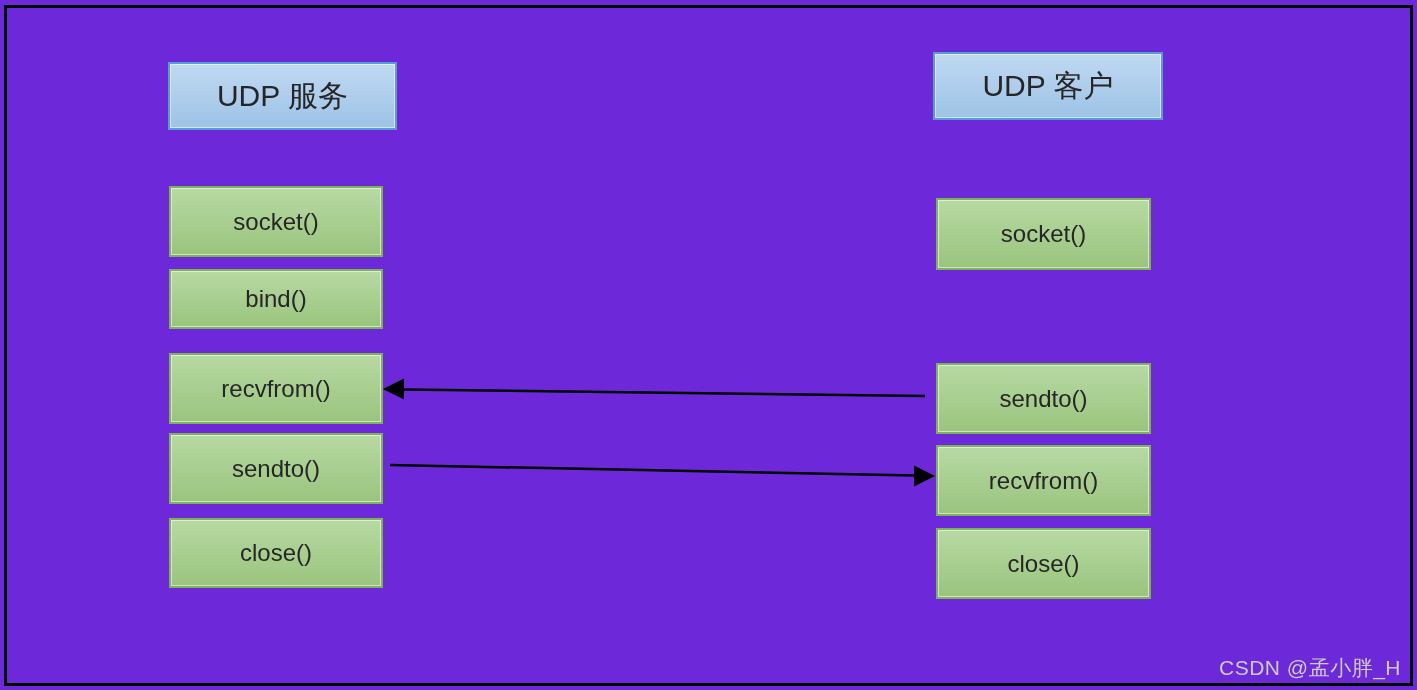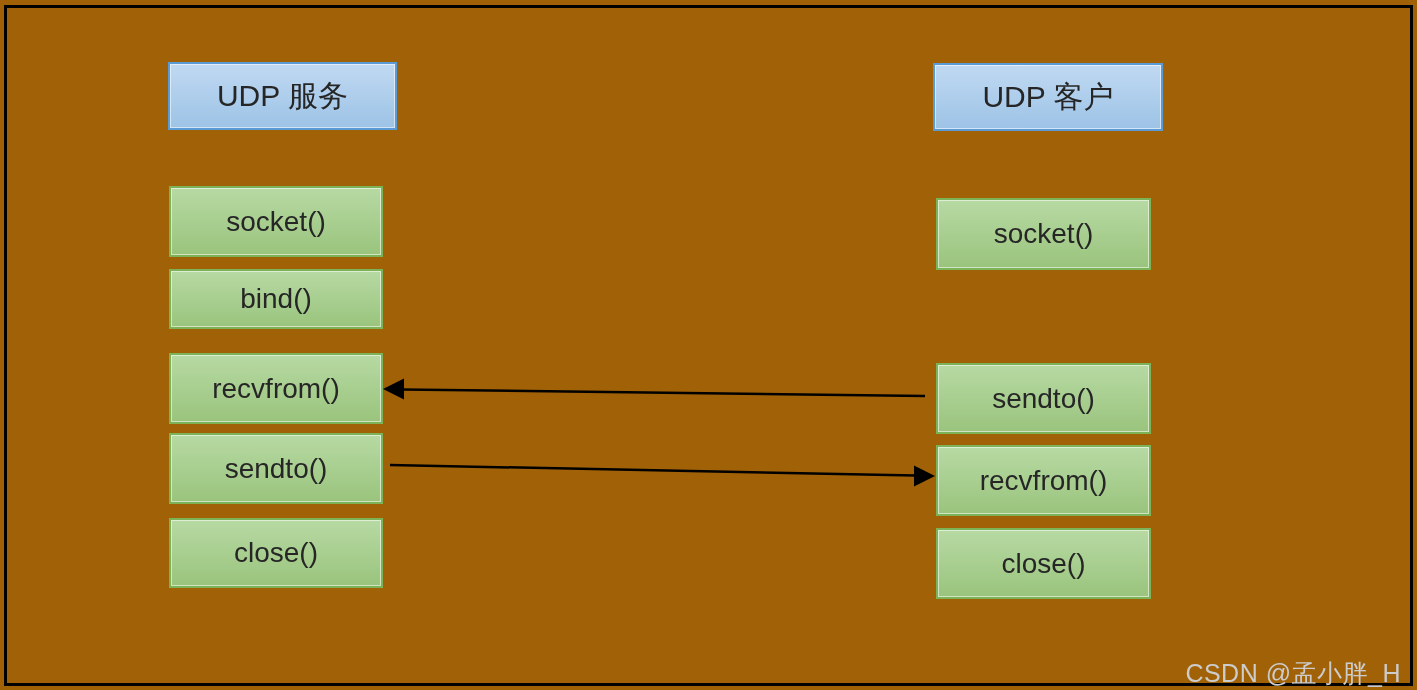--- a/index.html
+++ b/index.html
@@ -5,21 +5,21 @@
   html, body {
     margin: 0;
     padding: 0;
     background: #ffffff;
     font-family: "Liberation Sans", "DejaVu Sans", sans-serif;
   }
   .canvas {
     position: relative;
     width: 1417px;
     height: 690px;
-    background: #a16207;
+    background: #6d28d9;
     overflow: hidden;
   }
   .frame {
     position: absolute;
     left: 4px;
     top: 5px;
     right: 4px;
     bottom: 4px;
     border: 3px solid var(--frame, #000);
     background: transparent;
@@ -36,49 +36,49 @@
   .header-box {
     background: linear-gradient(180deg, var(--header-fill-top, #c0d9f2) 0%, var(--header-fill-bottom, #9dc3e6) 100%);
     border: 2px solid var(--header-border, #5b9bd5);
     box-shadow: inset 0 0 0 1px rgba(255,255,255,0.55);
     font-size: 30px;
   }
   .fn-box {
     background: linear-gradient(180deg, var(--fn-fill-top, #b7d9a3) 0%, var(--fn-fill-bottom, #9ac47d) 100%);
     border: 2px solid var(--fn-border, #7cb356);
     box-shadow: inset 0 0 0 1px rgba(255,255,255,0.55);
-    font-size: 28px;
+    font-size: 24px;
   }
   
   .srv-header   { left: 168px; top: 62px;  width: 229px; height: 68px; }
   .srv-socket   { left: 169px; top: 186px; width: 214px; height: 71px; }
   .srv-bind     { left: 169px; top: 269px; width: 214px; height: 60px; }
   .srv-recvfrom { left: 169px; top: 353px; width: 214px; height: 71px; }
   .srv-sendto   { left: 169px; top: 433px; width: 214px; height: 71px; }
   .srv-close    { left: 169px; top: 518px; width: 214px; height: 70px; }
   
-  .cli-header   { left: 933px; top: 63px;  width: 230px; height: 68px; }
+  .cli-header   { left: 933px; top: 52px;  width: 230px; height: 68px; }
   .cli-socket   { left: 936px; top: 198px; width: 215px; height: 72px; }
   .cli-sendto   { left: 936px; top: 363px; width: 215px; height: 71px; }
   .cli-recvfrom { left: 936px; top: 445px; width: 215px; height: 71px; }
   .cli-close    { left: 936px; top: 528px; width: 215px; height: 71px; }
 
   .arrows-layer {
     position: absolute;
     left: 0;
     top: 0;
     width: 1417px;
     height: 690px;
     pointer-events: none;
   }
   .watermark {
     position: absolute;
     right: 16px;
-    bottom: 0;
-    font-size: 25px;
+    bottom: 8px;
+    font-size: 21px;
     color: var(--watermark, #cccccc);
     letter-spacing: 0.5px;
   }
 </style>
 </head>
 <body>
 
 <div class="canvas">
 
   <div class="frame"></div>

